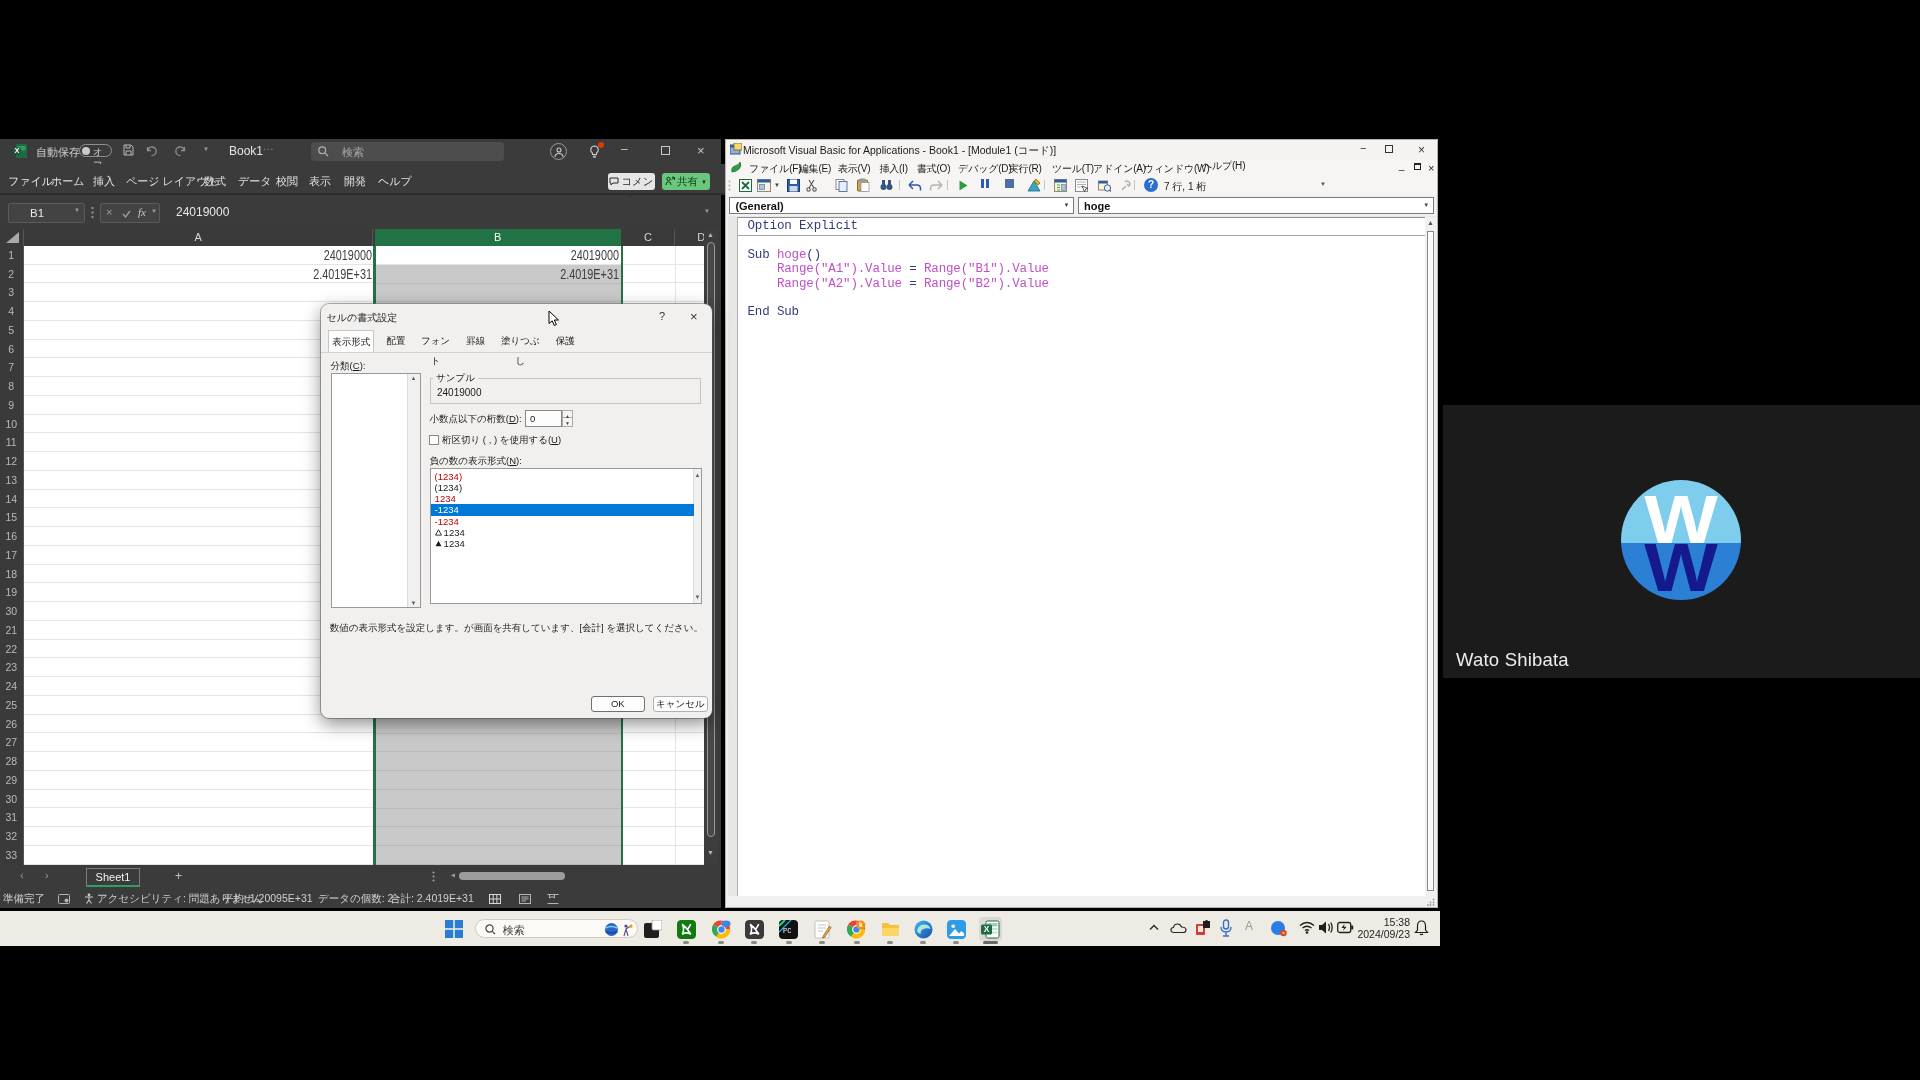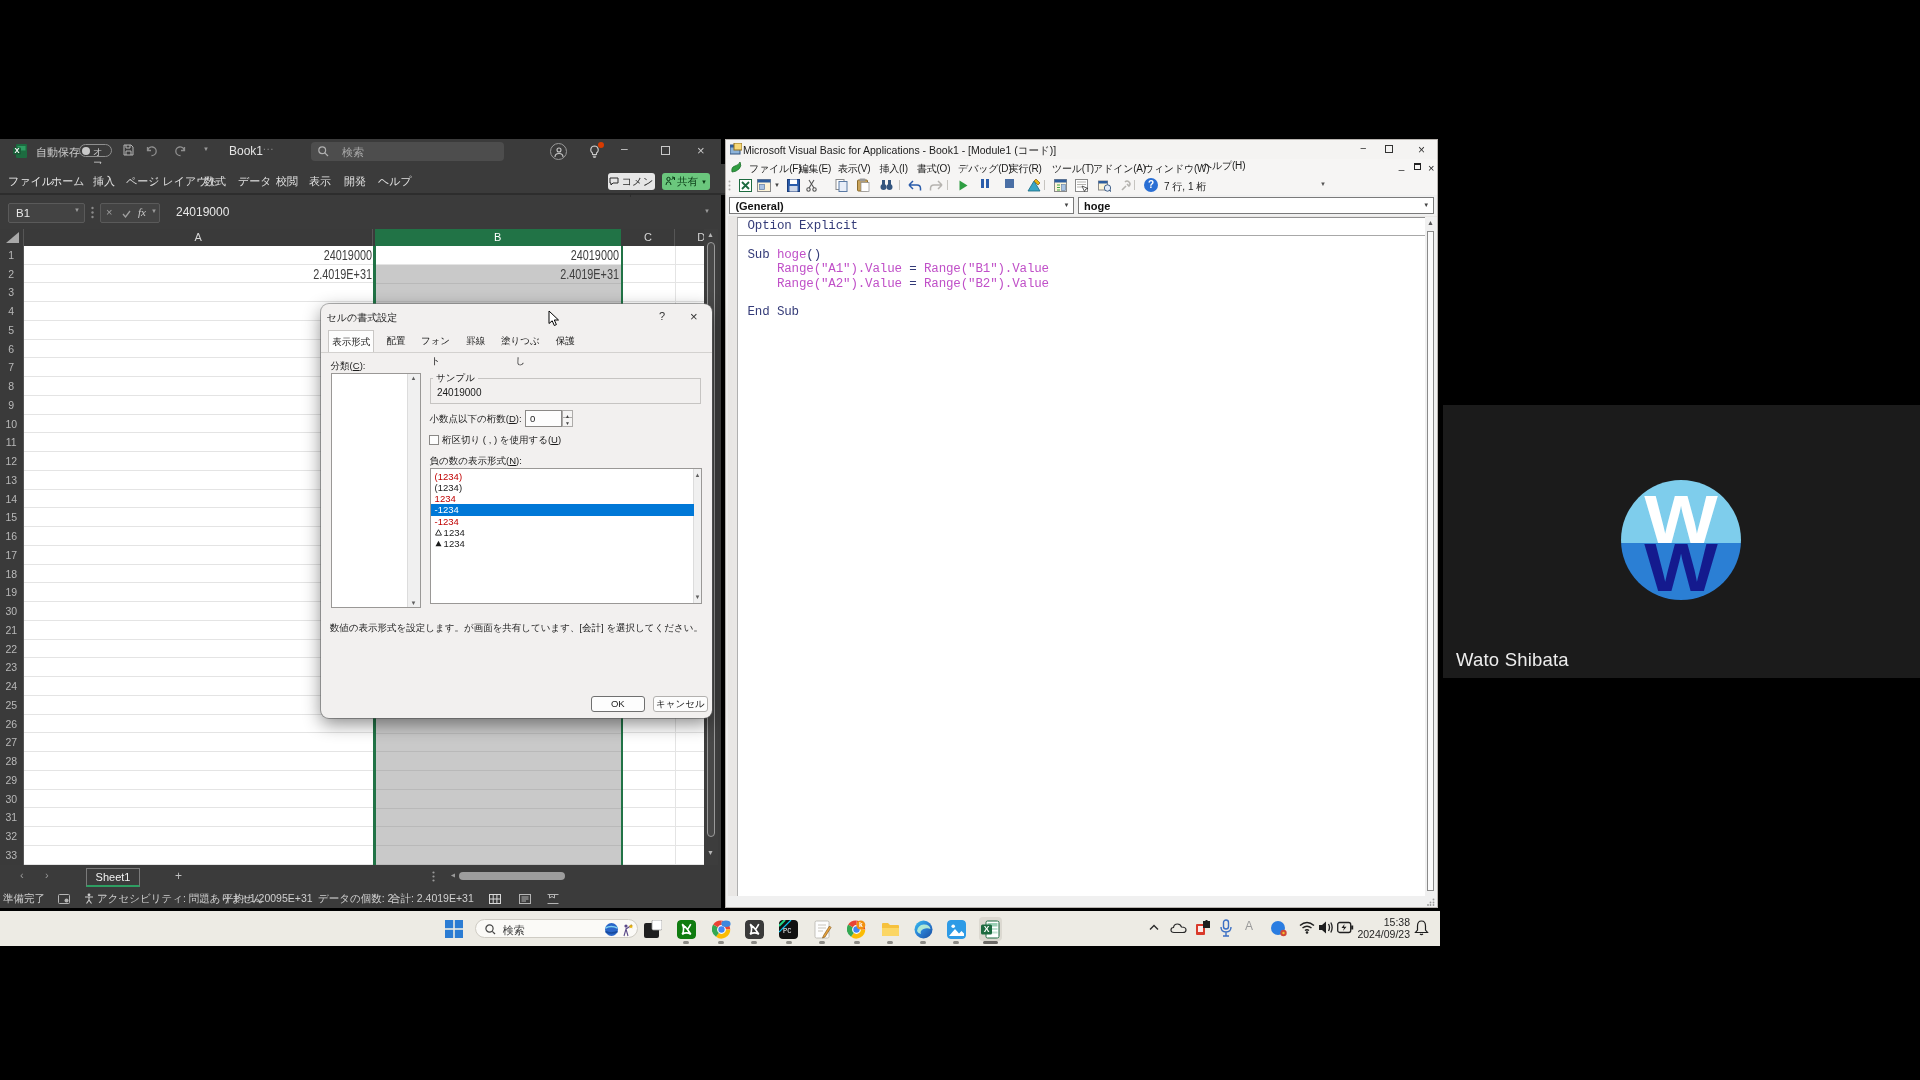--- a/index.html
+++ b/index.html
@@ -99,21 +99,21 @@
             <path d="M1 1 L9 1 L9 6 L4 6 L2 8 L2 6 L1 6 Z" fill="none" stroke="#2b2b2b" stroke-width="1"></path>
           </svg>コメント</span>
       <span class="abs" style="left:662px;top:9px;width:48px;height:17px;background:#6bc77d;border-radius:3px;color:#0a3b16;font-size:10.5px;text-align:center;line-height:17px"><svg style="vertical-align:-1px;margin-right:2px" width="10" height="10" viewBox="0 0 10 10">
             <circle cx="3.5" cy="3" r="1.7" fill="none" stroke="#0a3b16" stroke-width="1"></circle>
             <path d="M1 9 Q1 5.8 3.5 5.8 Q6 5.8 6 9" fill="none" stroke="#0a3b16" stroke-width="1"></path>
             <path d="M6.5 3.5 L9.5 1.5 M9.5 1.5 L9.5 4 M9.5 1.5 L7 1" fill="none" stroke="#0a3b16" stroke-width="1"></path>
           </svg>共有 <span style="font-size:6px;vertical-align:1px">▼</span></span>
     </div>
 
     <div class="abs" style="left:0;top:58px;width:721px;height:31.5px;background:#3b3b3b">
-      <span class="abs" style="left:8px;top:6px;width:77px;height:20px;background:#434343;border:1px solid #5a5a5a;border-radius:2px;color:#e8e8e8;font-size:11.5px;line-height:19px;padding-left:7px">B1</span>
+      <span class="abs" style="left:8px;top:6px;width:77px;height:20px;background:#434343;border:1px solid #5a5a5a;border-radius:2px;color:#e8e8e8;font-size:11.5px;line-height:19px;padding-left:21px">B1</span>
       <span class="abs" style="left:74px;top:10px;color:#9a9a9a;font-size:6px">▼</span>
       <svg class="abs" style="left:91px;top:9px" width="3" height="13" viewBox="0 0 3 13">
           <circle cx="1.5" cy="2" r="1.2" fill="#8a8a8a"></circle>
           <circle cx="1.5" cy="6.5" r="1.2" fill="#8a8a8a"></circle>
           <circle cx="1.5" cy="11" r="1.2" fill="#8a8a8a"></circle>
         </svg>
       <span class="abs" style="left:100px;top:6px;width:60px;height:20px;background:#434343;border:1px solid #5a5a5a;border-radius:2px"></span>
       <span class="abs" style="left:106px;top:9px;color:#9f9f9f;font-size:11px">×</span>
       <svg class="abs" style="left:122px;top:13px" width="9" height="8" viewBox="0 0 9 8">
           <path d="M1 4 L3.5 7 L8 1" fill="none" stroke="#9f9f9f" stroke-width="1.3"></path>

